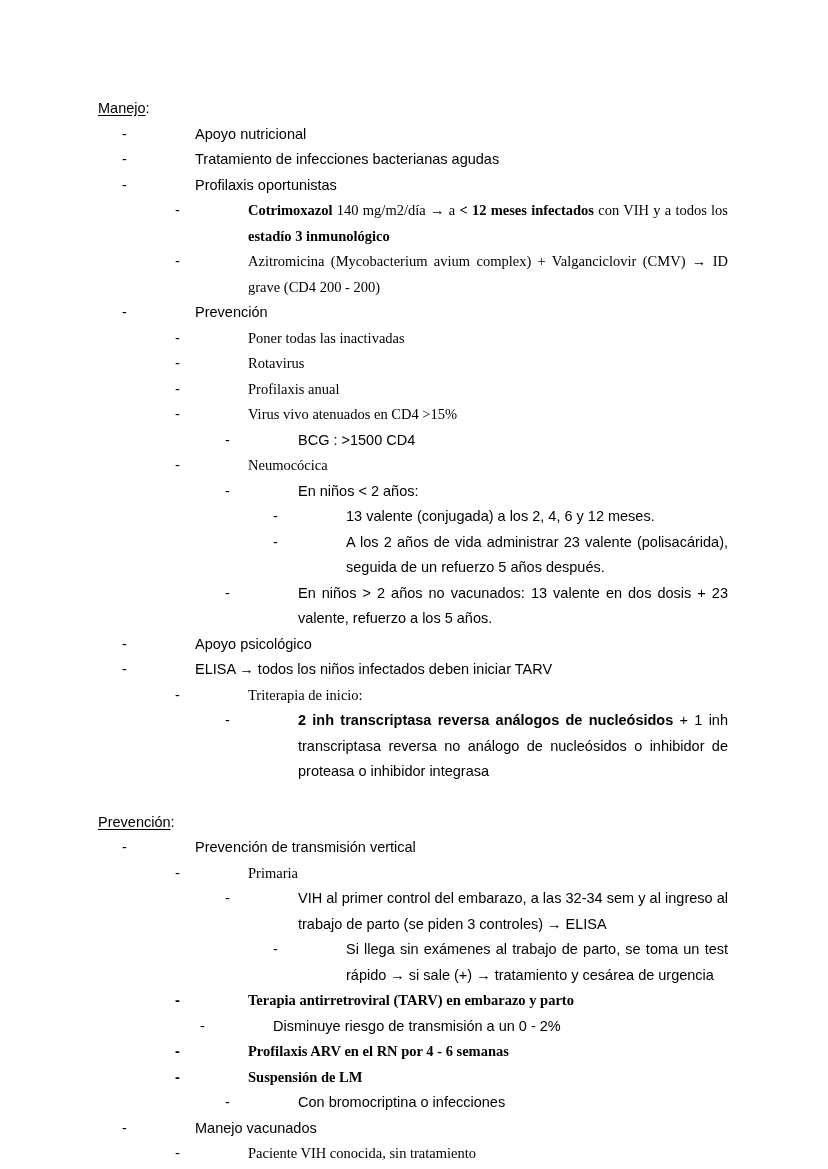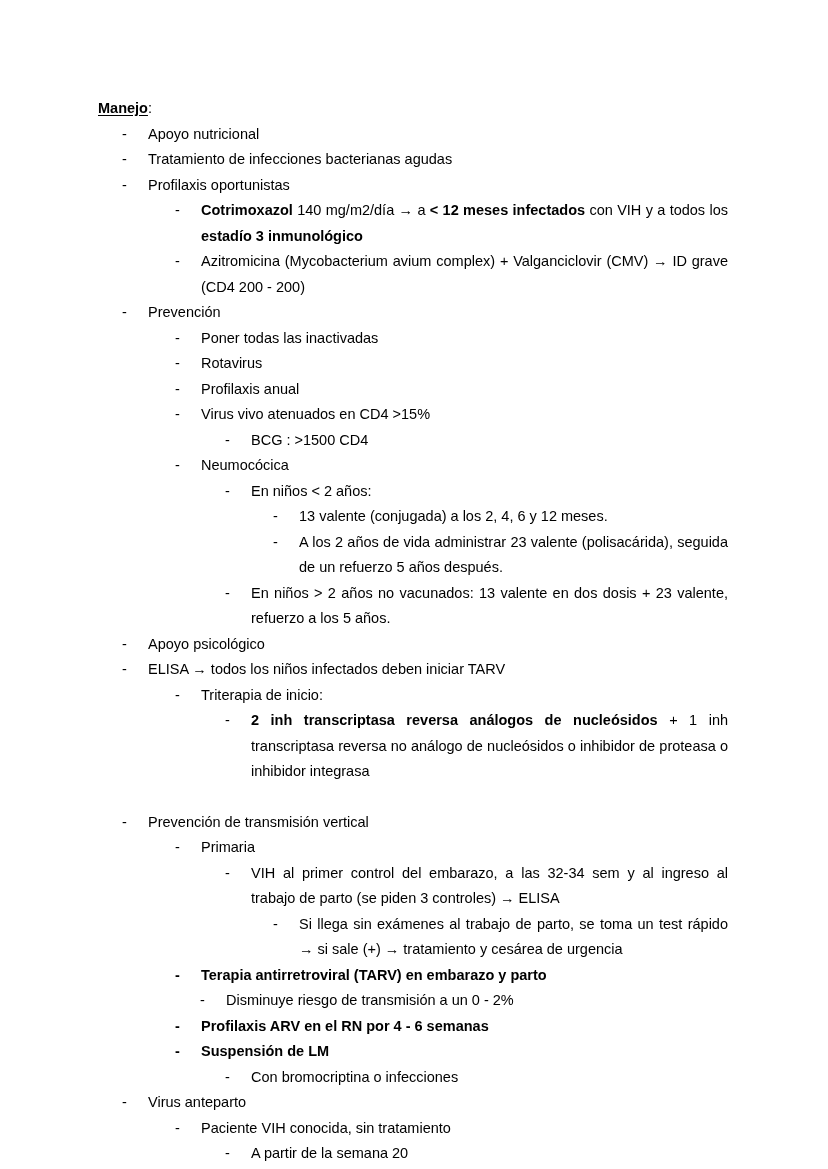--- a/index.html
+++ b/index.html
@@ -30,21 +30,20 @@
   .section-title {
     font-size: 14.5px;
     line-height: 25.5px;
     margin: 0;
     padding: 0;
     white-space: nowrap;
   }
   .section-title .u {
     text-decoration: underline;
     text-underline-offset: 2px;
-    font-weight: bold;
   }
 
   
   .li {
     display: flex;
     align-items: flex-start;
     font-size: 14.5px;
     line-height: 25.5px;
   }
   .dash {
@@ -54,33 +53,34 @@
     font-size: 14.5px;
     line-height: 25.5px;
     user-select: none;
   }
   .dash.b { font-weight: bold; }
   .txt {
     flex: 1 1 auto;
     text-align: justify;
     text-justify: inter-word;
     hyphens: none;
+    margin-left: 47px;
   }
   .txt b { font-weight: bold; }
 
   
   .lvl1 { margin-left: 24px;  }   
   .lvl2 { margin-left: 77px;  }   
   .lvl2b{ margin-left: 102px; }   
   .lvl3 { margin-left: 127px; }   
   .lvl4 { margin-left: 175px; }   
 
   
   .lvl1 .txt { max-width: 606px; }
-  .lvl2 .txt { max-width: 553px; }
+  .lvl2 .txt { max-width: 553px; font-family: Liberation Serif, serif; }
   .lvl2b .txt{ max-width: 528px; }
   .lvl3 .txt { max-width: 503px; }
   .lvl4 .txt { max-width: 455px; }
 
   .gap { height: 25px; }
 </style>
 </head>
 <body>
 
 <div class="page">
@@ -185,20 +185,23 @@
       <span class="txt">Triterapia de inicio:</span>
     </div>
 
     <div class="li lvl3">
       <span class="dash">-</span>
       <span class="txt"><b>2 inh transcriptasa reversa análogos de nucleósidos</b> + 1 inh transcriptasa reversa no análogo de nucleósidos o inhibidor de proteasa o inhibidor integrasa</span>
     </div>
 
     <div class="gap"></div>
 
+    <p class="section-title">
+      <span class="u">Prevención</span><span>:</span>
+    </p>
 
     <div class="li lvl1">
       <span class="dash">-</span>
       <span class="txt">Prevención de transmisión vertical</span>
     </div>
 
     <div class="li lvl2">
       <span class="dash">-</span>
       <span class="txt">Primaria</span>
     </div>
@@ -233,21 +236,21 @@
       <span class="txt"><b>Suspensión de LM</b></span>
     </div>
 
     <div class="li lvl3">
       <span class="dash">-</span>
       <span class="txt">Con bromocriptina o infecciones</span>
     </div>
 
     <div class="li lvl1">
       <span class="dash">-</span>
-      <span class="txt">Virus anteparto</span>
+      <span class="txt">Manejo vacunados</span>
     </div>
 
     <div class="li lvl2">
       <span class="dash">-</span>
       <span class="txt">Paciente VIH conocida, sin tratamiento</span>
     </div>
 
     <div class="li lvl3">
       <span class="dash">-</span>
       <span class="txt">A partir de la semana 20</span>

